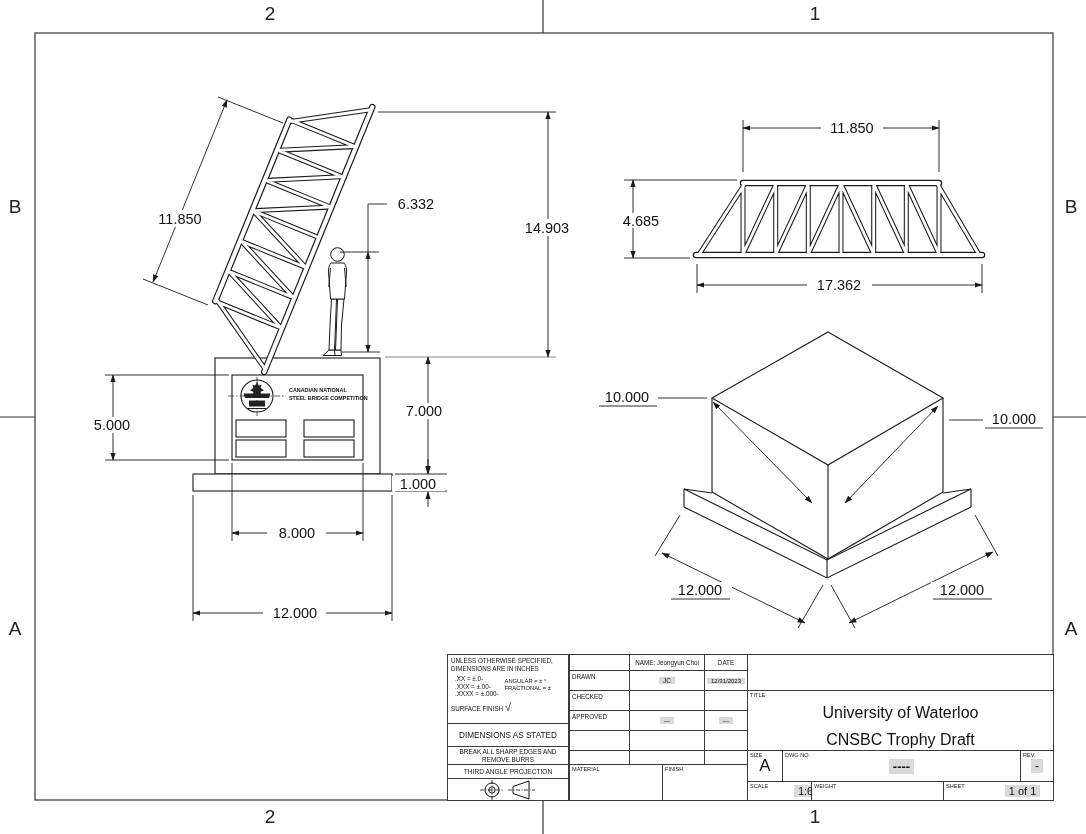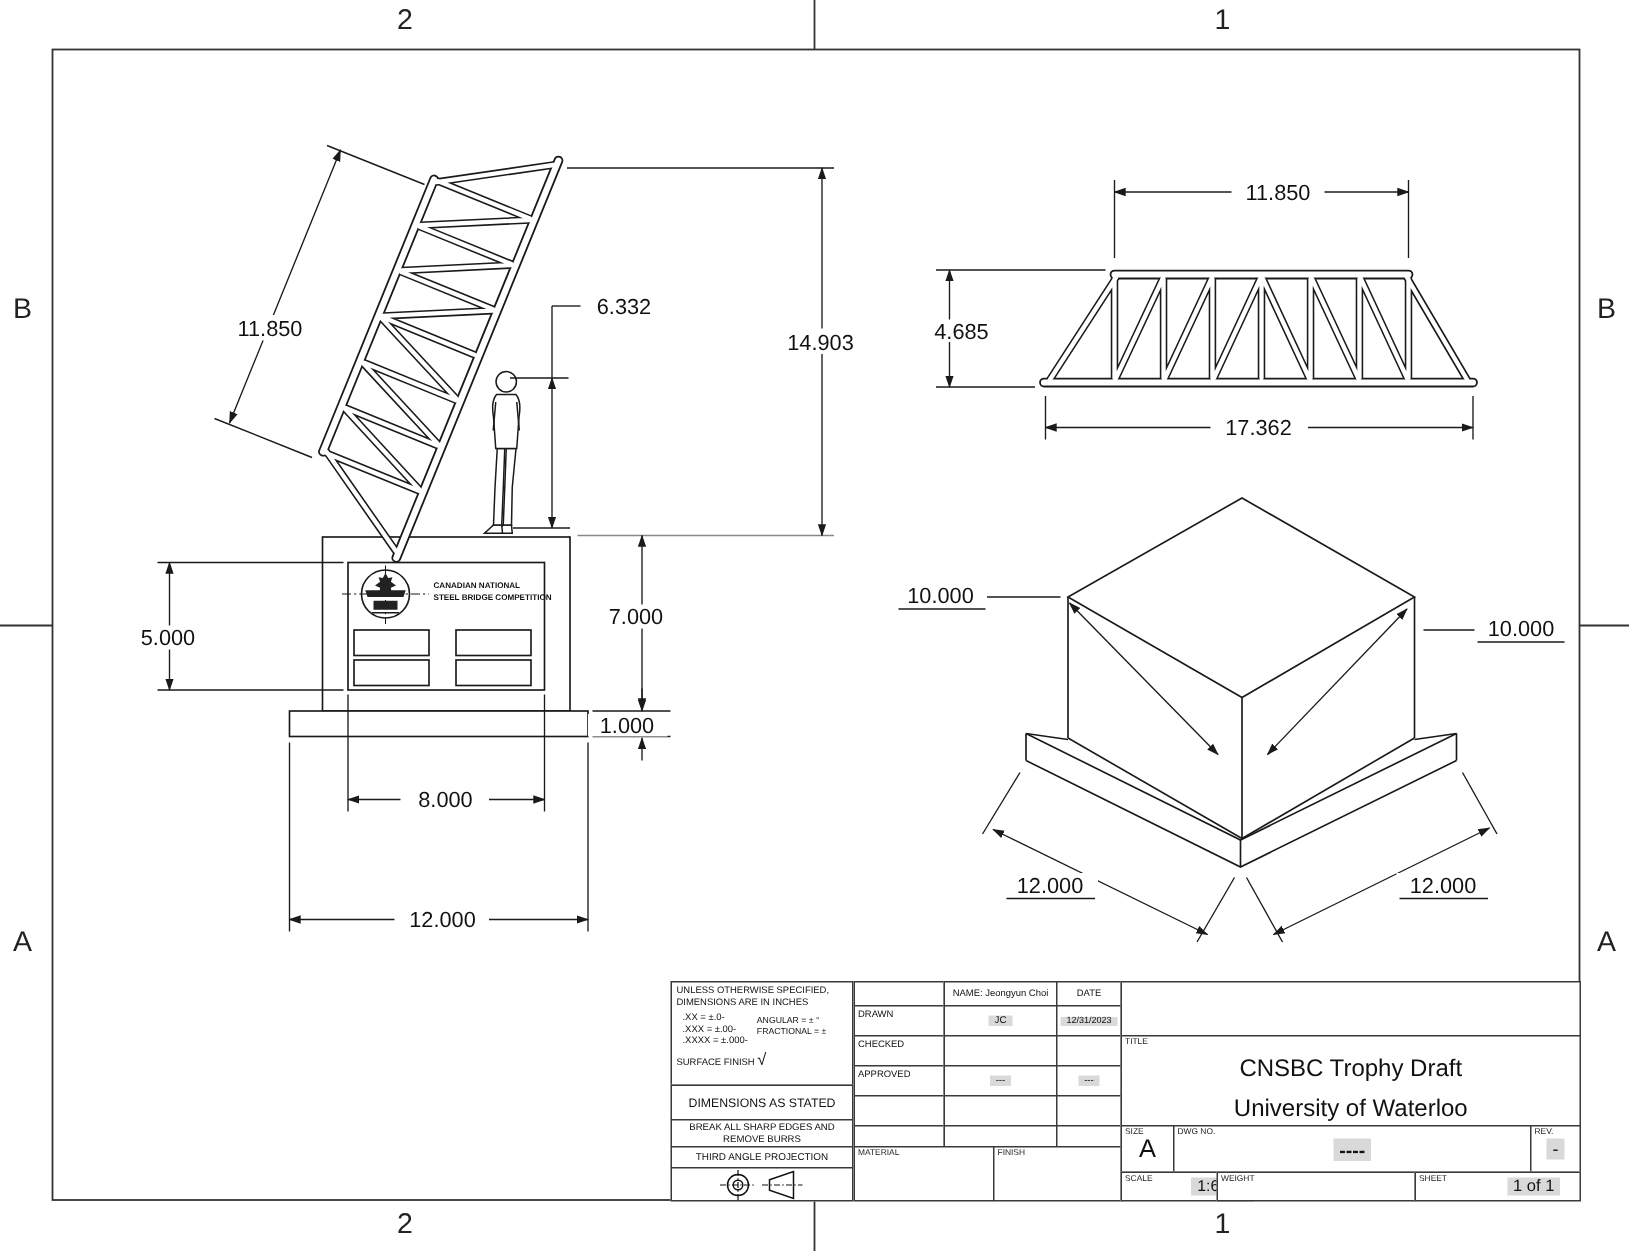--- a/index.html
+++ b/index.html
@@ -356,22 +356,22 @@
     <span class="lbl">MATERIAL</span>
   </div>
   <div class="cell" style="left:215px;top:110px;width:86px;height:37px;">
     <span class="lbl">FINISH</span>
   </div>
 
   <div class="cell" style="left:300px;top:0;width:307px;height:37px;"></div>
   <div class="cell" style="left:300px;top:36px;width:307px;height:61px;">
     <span class="lbl">TITLE</span>
     <div class="titletxt" style="margin-top:8px;">
+      <div>University of Waterloo</div>
       <div>CNSBC Trophy Draft</div>
-      <div>University of Waterloo</div>
     </div>
   </div>
   <div class="cell" style="left:300px;top:96px;width:36px;height:32px;">
     <span class="lbl">SIZE</span>
     <div class="ctr" style="font-size:17px;">
           <span>A</span>
         </div>
   </div>
   <div class="cell" style="left:335px;top:96px;width:239px;height:32px;">
     <span class="lbl">DWG NO.</span>

